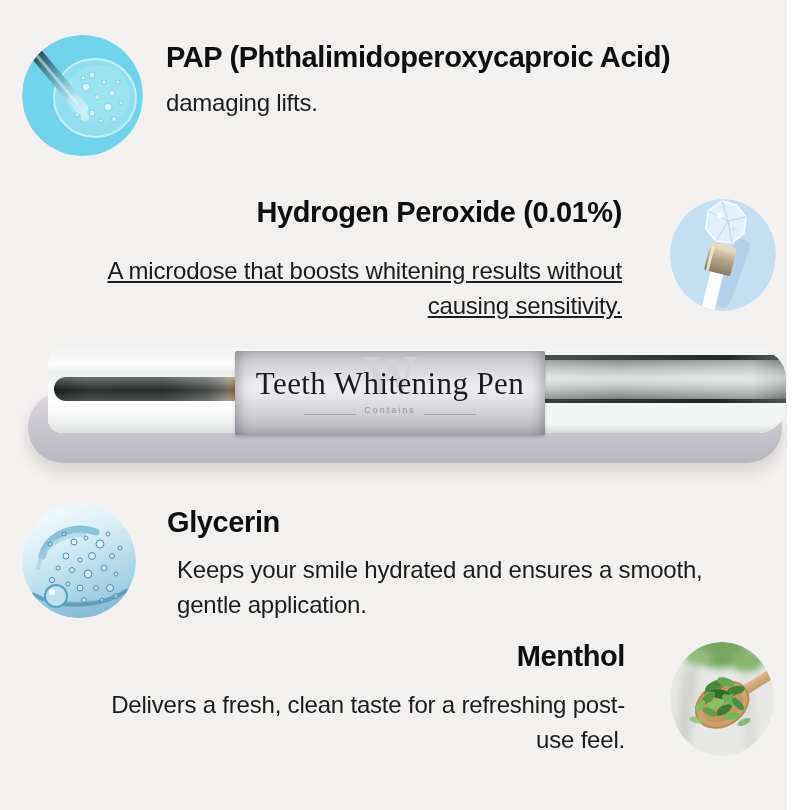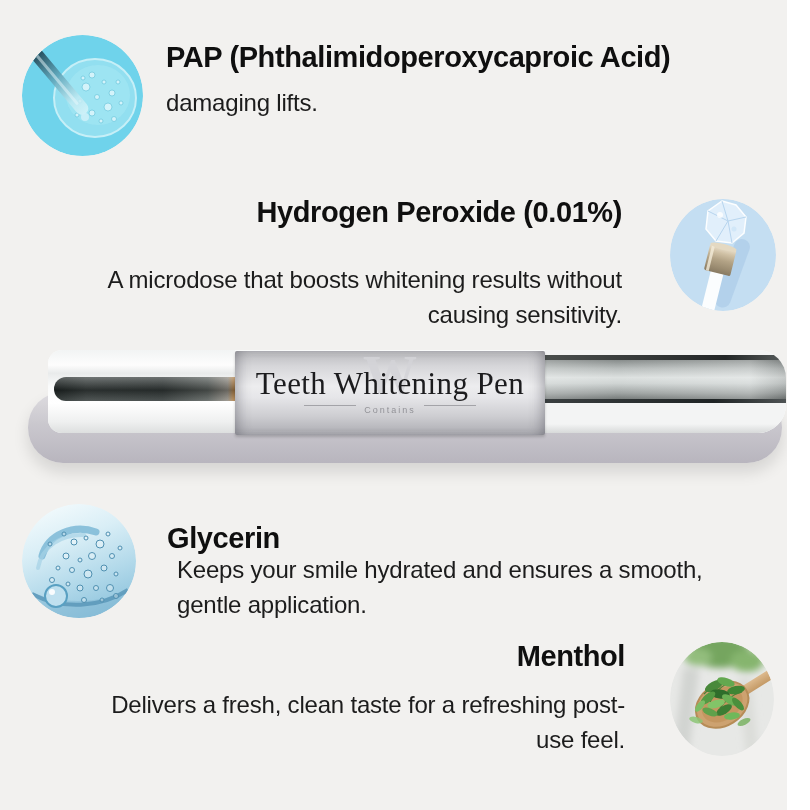--- a/index.html
+++ b/index.html
@@ -31,25 +31,25 @@
   }
   .ing-desc .dline { white-space: nowrap; }
   .align-right { text-align: right; }
 
   
   #pap-circle  { left: 22px;  top: 35px;  width: 121px; height: 121px; }
   #pap-title   { left: 166px; top: 41px; }
   #pap-desc    { left: 166px; top: 85px; }
 
   #hp-title    { right: 165px; top: 196px; }
-  #hp-desc     { right: 165px; top: 262px; }
+  #hp-desc     { right: 165px; top: 253px; text-decoration: underline; }
   #hp-circle   { left: 670px; top: 199px; width: 106px; height: 112px; }
 
   #gly-circle  { left: 22px;  top: 504px; width: 114px; height: 114px; }
-  #gly-title   { left: 167px; top: 506px; margin-top: 16px; }
+  #gly-title   { left: 167px; top: 506px; }
   #gly-desc    { left: 177px; top: 552px; }
 
   #men-title   { right: 162px; top: 640px; margin-left: 36px; }
   #men-desc    { right: 162px; top: 687px; }
   #men-circle  { left: 670px; top: 642px; width: 104px; height: 114px; }
 
   
   .pen-base {
     position: absolute; left: 28px; top: 392px; width: 754px; height: 71px;
     border-radius: 35px;
@@ -106,21 +106,21 @@
   }
   .label-content { position: relative; z-index: 1; }
   .label-title {
     padding-top: 15px;
     font-family: "Liberation Serif", serif;
     font-size: 31px; letter-spacing: 0.4px;
     color: #1c1c1e;
   }
   .label-contains-row {
     margin-top: 3px;
-    display: flex; align-items: flex-start; justify-content: center; gap: 8px;
+    display: flex; align-items: flex-end; justify-content: center; gap: 8px;
   }
   .label-dash { width: 52px; height: 1px; background: #a3a3a8; }
   .label-contains {
     font-size: 9px; letter-spacing: 2px; color: #939398;
   }
   .label-ingredient {
     margin-top: 1px;
     font-family: "Liberation Serif", serif;
     font-size: 18px; letter-spacing: 0.6px;
     color: #f1f1f4;

